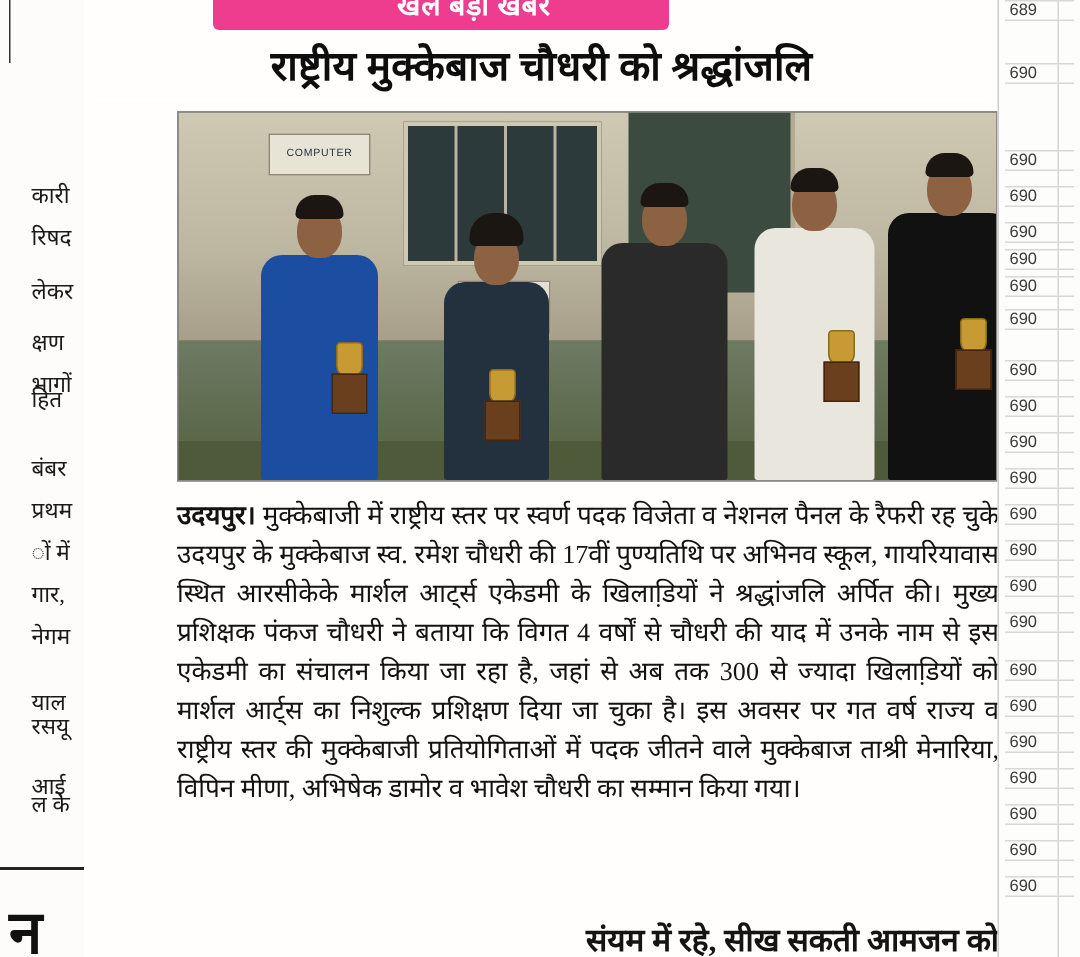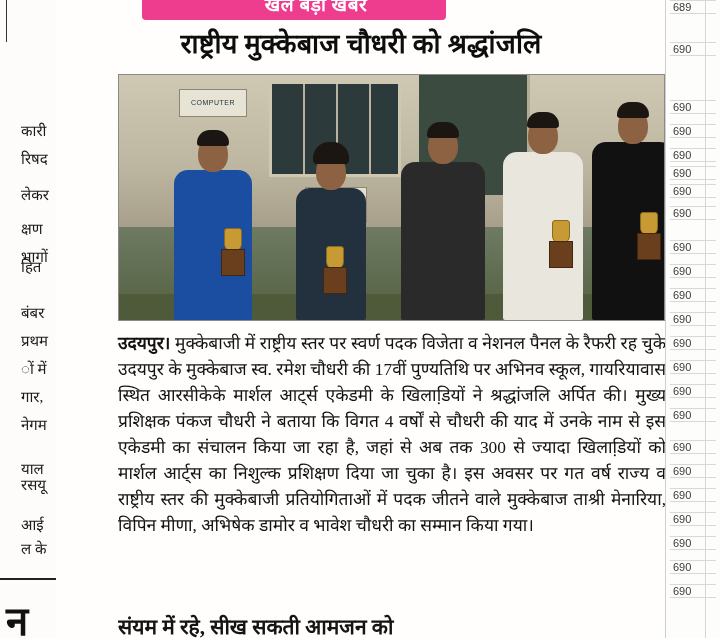--- a/index.html
+++ b/index.html
@@ -288,21 +288,21 @@
     font-family: "Liberation Serif", serif;
   }
   .body-text .dateline {
     font-weight: bold;
   }
   .subhead {
     position: absolute;
     left: 62px;
     top: 612px;
     width: 548px;
-    text-align: left;
+    text-align: right;
     font-size: 21px;
     font-weight: bold;
     color: #141414;
     font-family: "Liberation Serif", serif;
     overflow: hidden;
     height: 26px;
   }
 </style>
 </head>
 <body>
@@ -318,21 +318,21 @@
     <div class="frag" style="top:250px">भागों</div>
     <div class="frag" style="top:260px">हित</div>
     <div class="frag" style="top:306px">बंबर</div>
     <div class="frag" style="top:334px">प्रथम</div>
     <div class="frag" style="top:362px">ों में</div>
     <div class="frag" style="top:390px">गार,</div>
     <div class="frag" style="top:418px">नेगम</div>
     <div class="frag" style="top:462px">याल</div>
     <div class="frag" style="top:478px">रसयू</div>
     <div class="frag" style="top:518px">आई</div>
-    <div class="frag" style="top:542px">ल के</div>
+    <div class="frag" style="top:530px">ल के</div>
     <div class="botline"></div>
     <div class="bigchar">न</div>
   </div>
 
   <div class="article">
 
     <div class="masthead">
       <span>खेल बड़ी खबर</span>
     </div>
 

